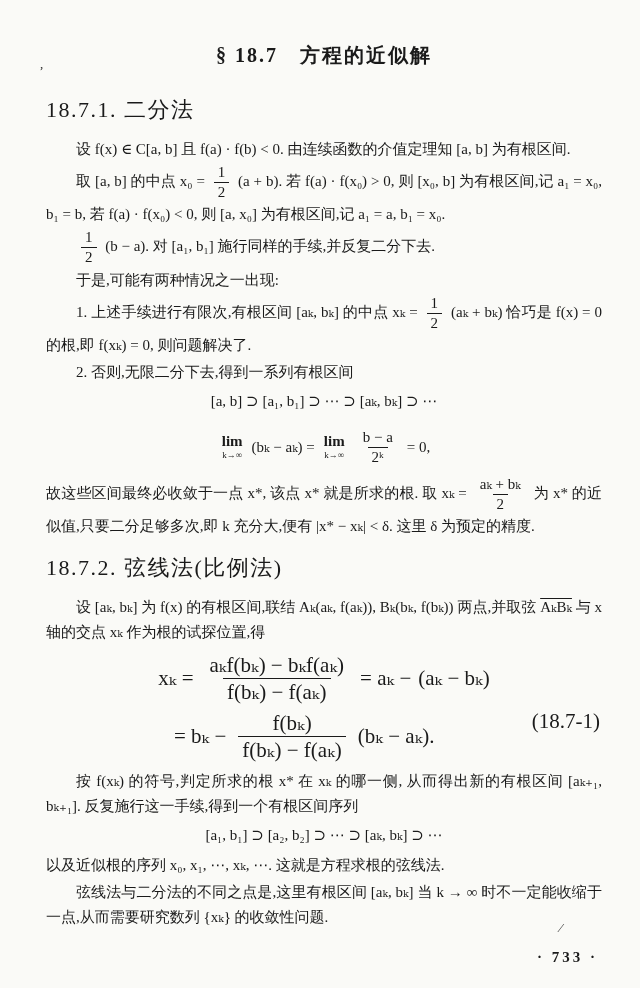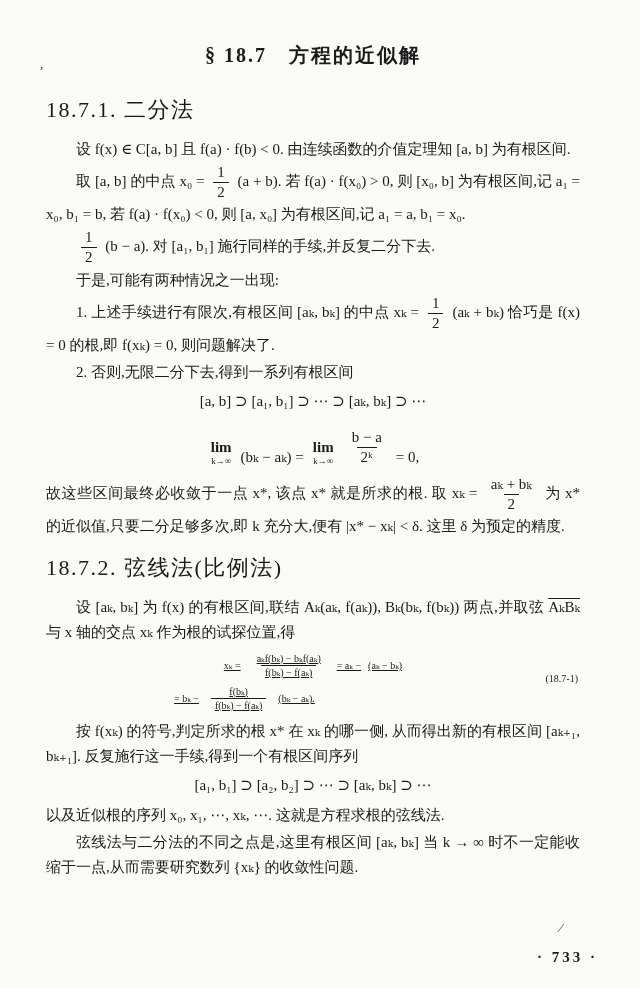--- a/index.html
+++ b/index.html
@@ -7,21 +7,21 @@
   }
   body {
     width: 640px; height: 988px;
     background: #fafaf7;
     color: #1a1a1a;
     font-family: "Liberation Serif", "DejaVu Serif", serif;
     position: relative;
     overflow: hidden;
   }
   .content {
-    padding: 38px 60px 0 46px;
+    padding: 38px 38px 0 46px;
   }
   .doc-title {
     text-align: center;
     font-size: 20px;
     font-weight: bold;
     letter-spacing: 2px;
     margin: 4px 0 26px 0;
   }
   .sec-heading {
     font-size: 22px;
@@ -60,31 +60,30 @@
     flex-direction: column;
     align-items: center;
     vertical-align: middle;
     line-height: 1;
     margin: 0 4px;
   }
   .lim .lim-word { font-size: 15px; font-weight: bold; }
   .lim .lim-sub { font-size: 9px; margin-top: 2px; }
   .lim-row {
     display: flex;
-    align-items: flex-end;
+    align-items: center;
     justify-content: center;
     gap: 5px;
     font-size: 15px;
     margin: 16px 0 10px 0;
   }
   .eq-block {
     position: relative;
-    font-size: 10px;
+    font-size: 21px;
     margin: 8px 0 0 0;
-    text-decoration: underline;
   }
   .eq-line {
     display: flex;
     align-items: center;
     justify-content: center;
     gap: 7px;
     margin: 7px 0;
   }
   .eq-line.second {
     justify-content: flex-start;

